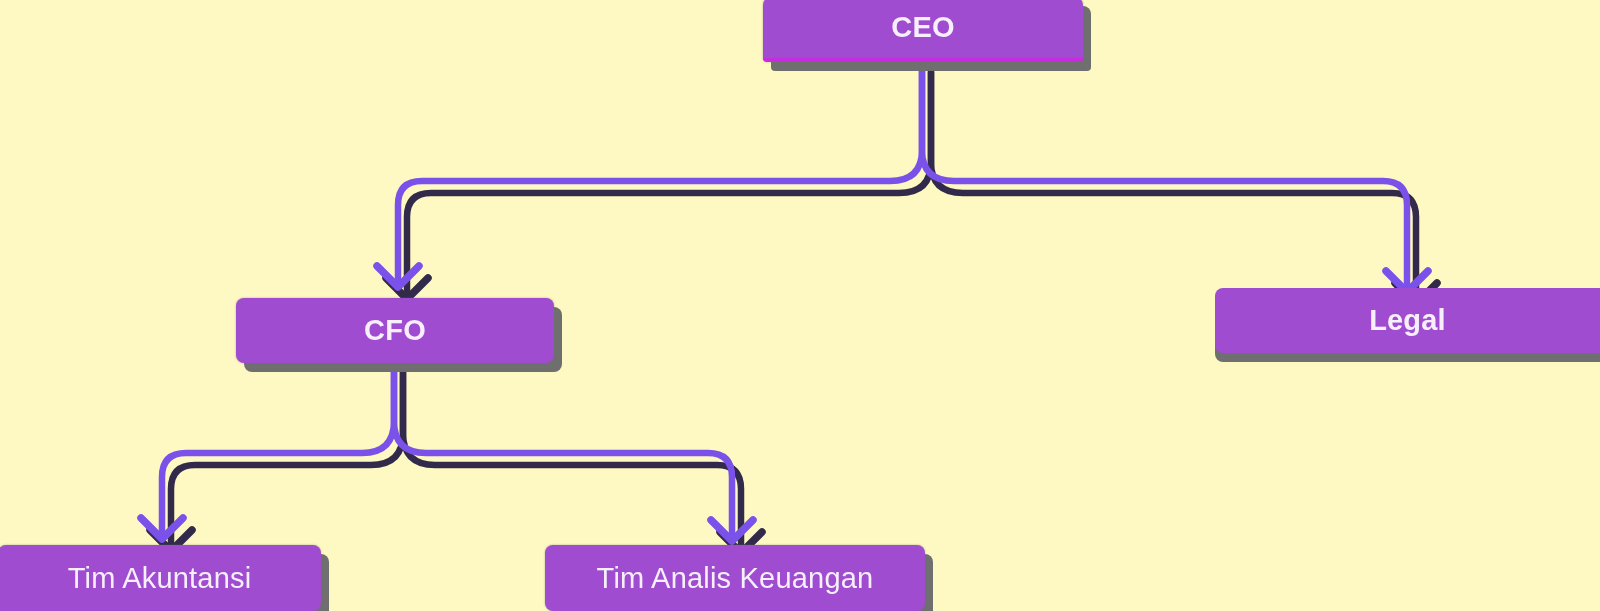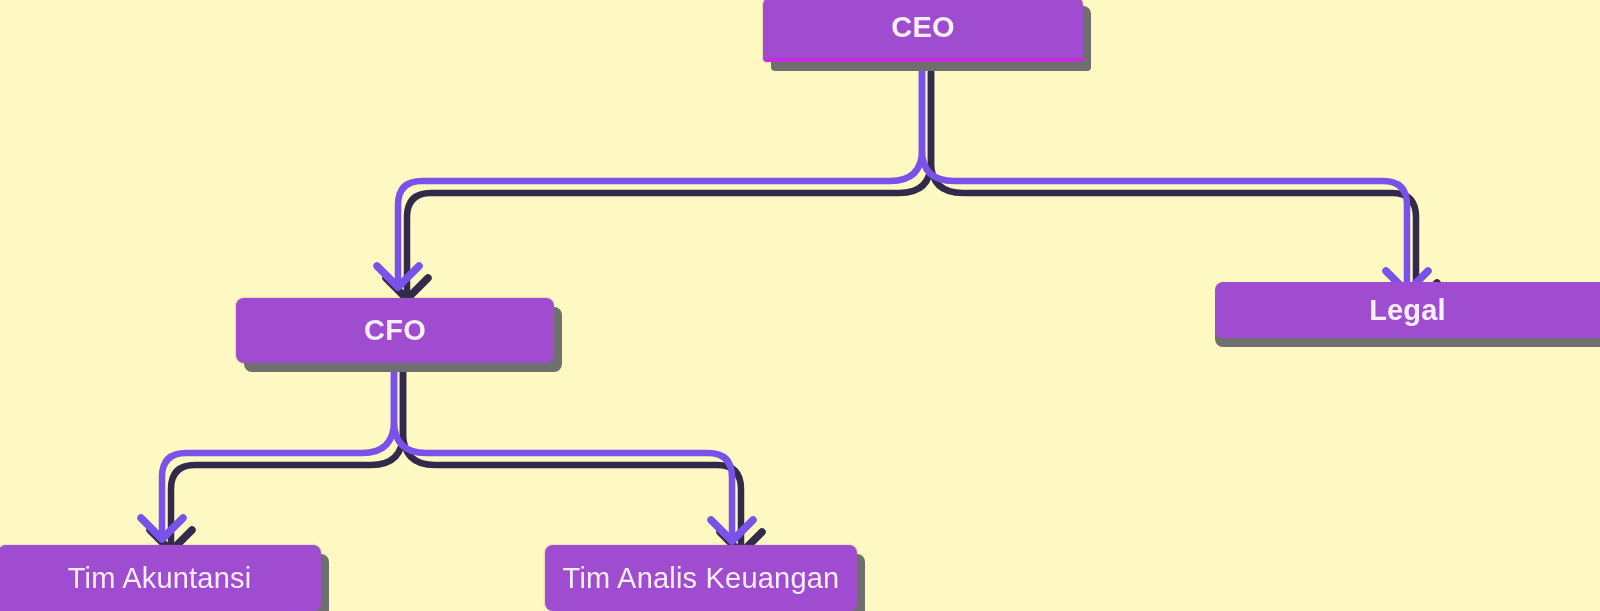--- a/index.html
+++ b/index.html
@@ -42,25 +42,25 @@
     color: #F7F0FC;
     font-size: 29px;
     letter-spacing: 0.2px;
     box-sizing: border-box;
   }
   .node .label { white-space: nowrap; }
   .node.bold { font-weight: bold; }
   .node-ceo   { left: 763px;  top: -3px;  width: 320px; height: 65px;
                 border-bottom: 4px solid #C72BDF; border-radius: 8px 8px 4px 4px; }
   .node-cfo   { left: 236px;  top: 298px; width: 318px; height: 65px; }
-  .node-legal { left: 1215px; top: 282px; width: 385px; height: 56px;
+  .node-legal { left: 1215px; top: 288px; width: 385px; height: 65px;
                 border-top-right-radius: 0; border-bottom-right-radius: 0; box-shadow: 0 9px 0 #6F6F6F; }
   .node-tim-akuntansi { left: -2px; top: 545px; width: 323px; height: 66px;
                 border-bottom-left-radius: 0; border-bottom-right-radius: 8px; }
-  .node-tim-analis    { left: 545px; top: 545px; width: 312px; height: 66px; }
+  .node-tim-analis    { left: 545px; top: 545px; width: 380px; height: 66px; }
 </style>
 </head>
 <body>
 
 <div class="canvas">
 
   <svg class="connector-layer" width="1600" height="611" viewBox="0 0 1600 611">
 
     <path class="line" d="M922 60 L922 150 Q922 181 890 181 L422 181 Q398 181 398 205 L398 281"></path>
     <path class="head" d="M377 266 L398 287 L419 266"></path>

